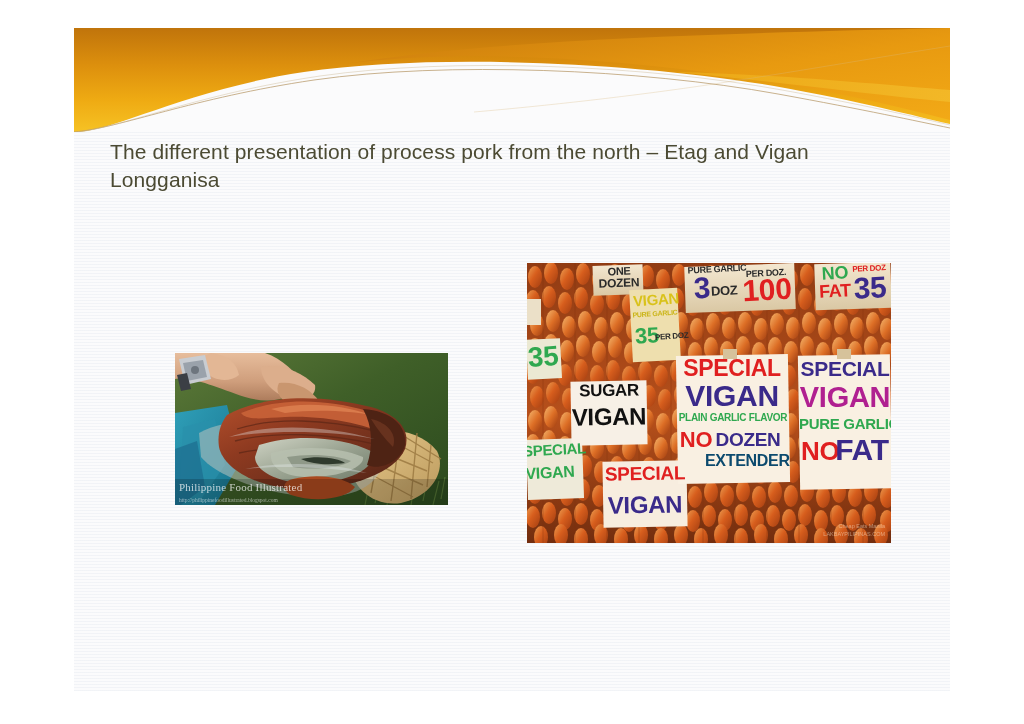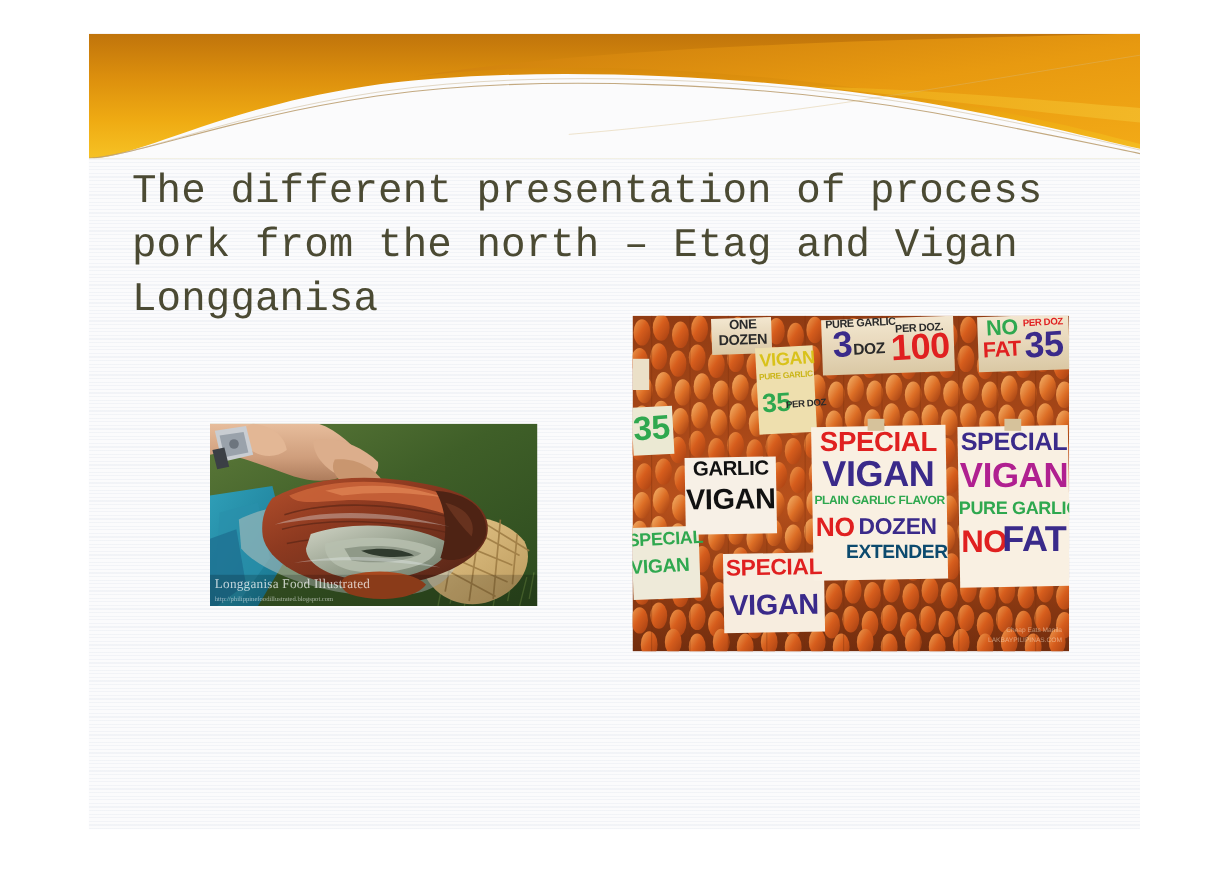--- a/index.html
+++ b/index.html
@@ -55,22 +55,22 @@
   #header-banner svg { display: block; }
 
   
   #title-block {
     position: absolute;
     left: 36px;
     top: 110px;
     width: 800px;
   }
   #title-text {
-    font-family: Liberation Mono, monospace;
-    font-size: 34px;
+    font-family: Liberation Sans, sans-serif;
+    font-size: 21px;
     line-height: 1.33;
     color: #4b4a33;
     font-weight: 400;
     letter-spacing: 0.1px;
     white-space: pre-wrap;
   }
 
   
   .photo {
     position: absolute;
@@ -269,21 +269,21 @@
         <path d="M118,126 C 142,120 170,124 180,134 C 172,146 140,150 116,142 C 106,136 108,128 118,126 Z" fill="#a9491f"></path>
 
         <g opacity="0.35" fill="#e8eef0">
           <path d="M54,84 C 92,70 150,72 200,86 C 160,78 98,76 54,84 Z"></path>
           <path d="M70,116 C 110,108 158,110 192,120 C 150,114 106,112 70,116 Z"></path>
         </g>
 
         <rect x="0" y="126" width="273" height="26" fill="#000" opacity="0.18"></rect>
       </svg>
 
-      <div class="wm" id="wm-etag-title">Longganisa Food Illustrated</div>
+      <div class="wm" id="wm-etag-title">Philippine Food Illustrated</div>
       <div class="wm" id="wm-etag-url">http://philippinefoodillustrated.blogspot.com</div>
     </div>
 
     <div class="photo" id="photo-longganisa">
       <svg viewBox="0 0 364 280" preserveAspectRatio="none" aria-hidden="true">
         <defs>
           <radialGradient id="sausage" cx="35%" cy="30%" r="75%">
             <stop offset="0%" stop-color="#f0a martinez"></stop>
           </radialGradient>
           <linearGradient id="saus1" x1="0" y1="0" x2="1" y2="1">
@@ -668,21 +668,21 @@
       <div class="sign" style="left:290px; top:2px; width:36px; font-size:18px; color:#2fa84f; transform:rotate(-3deg);">NO</div>
       <div class="sign" style="left:322px; top:2px; width:40px; font-size:8px; color:#e02020; transform:rotate(-3deg);">PER DOZ</div>
       <div class="sign" style="left:288px; top:20px; width:40px; font-size:18px; color:#e02020; transform:rotate(-3deg);">FAT</div>
       <div class="sign" style="left:322px; top:10px; width:42px; font-size:30px; color:#3a2a8a; transform:rotate(-3deg);">35</div>
 
       <div class="sign" style="left:0px; top:80px; width:32px; font-size:28px; color:#2fa84f; transform:rotate(-4deg);">35</div>
 
       <div class="sign" style="left:-4px; top:180px; width:58px; font-size:15px; color:#2fa84f; transform:rotate(-3deg);">SPECIAL</div>
       <div class="sign" style="left:-6px; top:202px; width:58px; font-size:16px; color:#2fa84f; transform:rotate(-3deg);">VIGAN</div>
 
-      <div class="sign" style="left:46px; top:120px; width:72px; font-size:17px; color:#111111; transform:rotate(-1deg);">GARLIC</div>
+      <div class="sign" style="left:46px; top:120px; width:72px; font-size:17px; color:#111111; transform:rotate(-1deg);">SUGAR</div>
       <div class="sign" style="left:44px; top:142px; width:76px; font-size:24px; color:#111111; transform:rotate(-1deg);">VIGAN</div>
 
       <div class="sign" style="left:76px; top:202px; width:84px; font-size:19px; color:#e02020; transform:rotate(-1deg);">SPECIAL</div>
       <div class="sign" style="left:76px; top:230px; width:84px; font-size:24px; color:#3a2a8a; transform:rotate(-1deg);">VIGAN</div>
 
       <div class="sign" style="left:150px; top:94px; width:110px; font-size:23px; color:#e02020;">SPECIAL</div>
       <div class="sign" style="left:150px; top:118px; width:110px; font-size:30px; color:#3a2a8a;">VIGAN</div>
       <div class="sign" style="left:150px; top:150px; width:112px; font-size:10px; color:#2fa84f;">PLAIN GARLIC FLAVOR</div>
       <div class="sign" style="left:152px; top:166px; width:34px; font-size:22px; color:#e02020;">NO</div>
       <div class="sign" style="left:184px; top:168px; width:74px; font-size:19px; color:#3a2a8a;">DOZEN</div>

